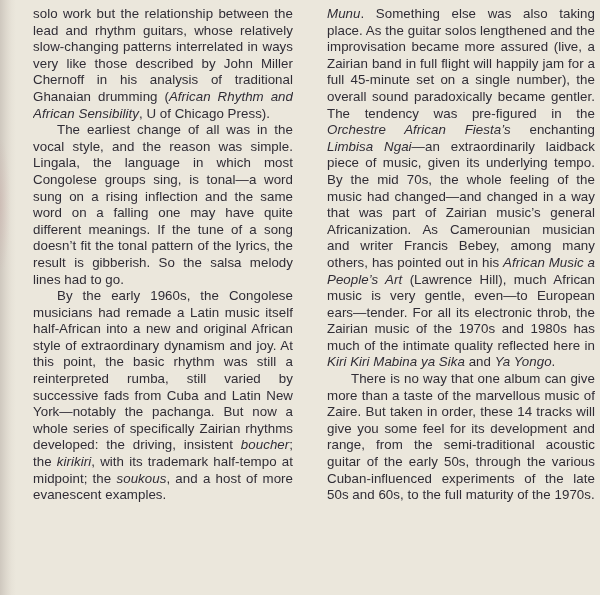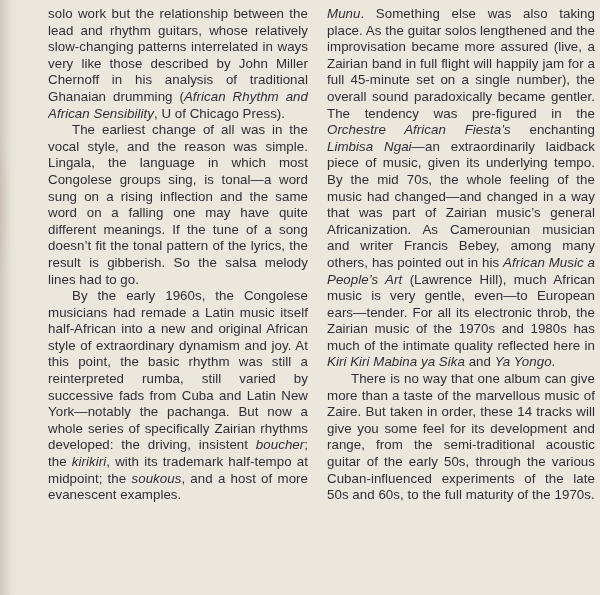--- a/index.html
+++ b/index.html
@@ -33,21 +33,21 @@
       rgba(200,150,150,0.22) 0%,
       rgba(200,150,150,0.0) 75%);
     pointer-events: none;
   }
   .col {
     position: absolute;
     top: 6px;
     height: 586px;
     overflow: hidden;
   }
-  .col-left  { left: 48px;  width: 260px; }
+  .col-left  { left: 33px;  width: 260px; }
   .col-right { left: 327px; width: 268px; }
   .col p {
     margin: 0;
     text-align: justify;
     font-size: 13.3px;
     line-height: 16.6px;
     color: #302d36;
     letter-spacing: 0.05px;
   }
   .col p.indent { text-indent: 24px; }

